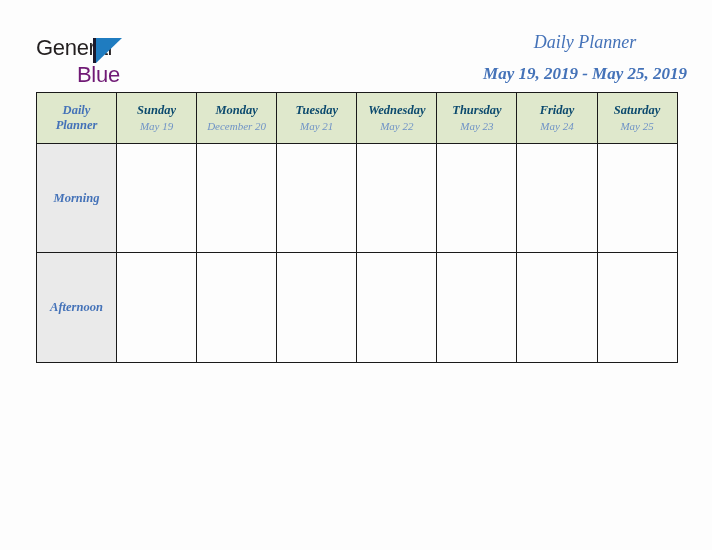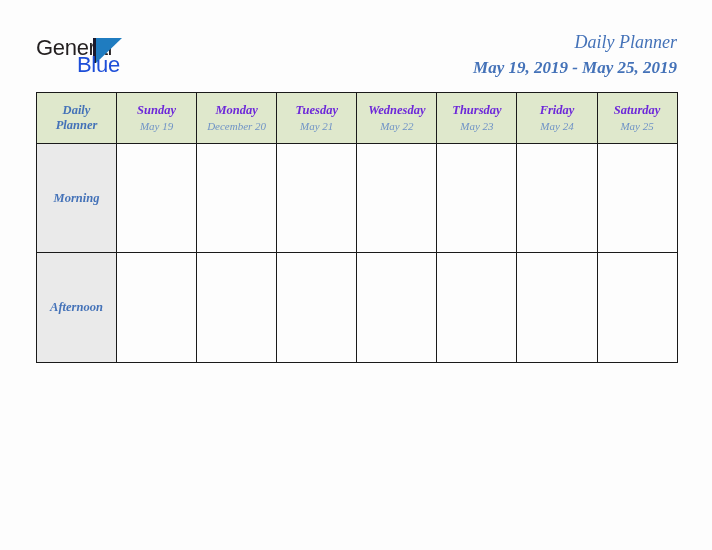--- a/index.html
+++ b/index.html
@@ -45,25 +45,25 @@
     font-size: 22px;
     font-weight: 400;
     color: #231f20;
     letter-spacing: -0.3px;
     line-height: 24px;
     white-space: nowrap;
   }
   .logo-blue {
     position: absolute;
     left: 41px;
-    top: 17px;
+    top: 27px;
     font-family: "Liberation Sans", sans-serif;
     font-size: 22px;
     font-weight: 400;
-    color: #1d4ed8;
+    color: #701a75;
     letter-spacing: -0.3px;
     line-height: 24px;
     white-space: nowrap;
   }
   .logo-bar {
     position: absolute;
     left: 57px;
     top: 2px;
     width: 3px;
     height: 25px;
@@ -75,42 +75,42 @@
     top: 2px;
     width: 0;
     height: 0;
     border-left: 26px solid #1f7cc0;
     border-bottom: 25px solid transparent;
   }
 
   
   .title-block {
     position: absolute;
-    right: 35px;
+    right: 25px;
     top: 30px;
-    text-align: right;
+    text-align: center;
   }
   .title-main {
     font-family: "Liberation Serif", serif;
     font-style: italic;
     font-size: 18px;
     font-weight: 400;
     color: #4472b8;
     line-height: 24px;
     white-space: nowrap;
   }
   .title-sub {
     font-family: "Liberation Serif", serif;
     font-style: italic;
     font-size: 17px;
     font-weight: 700;
     color: #4472b8;
     line-height: 24px;
     white-space: nowrap;
-    margin-top: 2px;
+    margin-top: 8px;
   }
 
   
   .planner {
     position: absolute;
     left: 36px;
     top: 92px;
     width: 641px;
     border-collapse: collapse;
     table-layout: fixed;
@@ -138,21 +138,21 @@
     font-weight: 700;
     font-size: 12.5px;
     color: #4472b8;
     line-height: 15px;
   }
   .hdr-day {
     font-family: "Liberation Serif", serif;
     font-style: italic;
     font-weight: 700;
     font-size: 12.5px;
-    color: #6d28d9;
+    color: #0c4a6e;
     line-height: 16px;
   }
   .hdr-date {
     font-family: "Liberation Serif", serif;
     font-style: italic;
     font-weight: 400;
     font-size: 11px;
     color: #6f93c6;
     line-height: 16px;
   }

